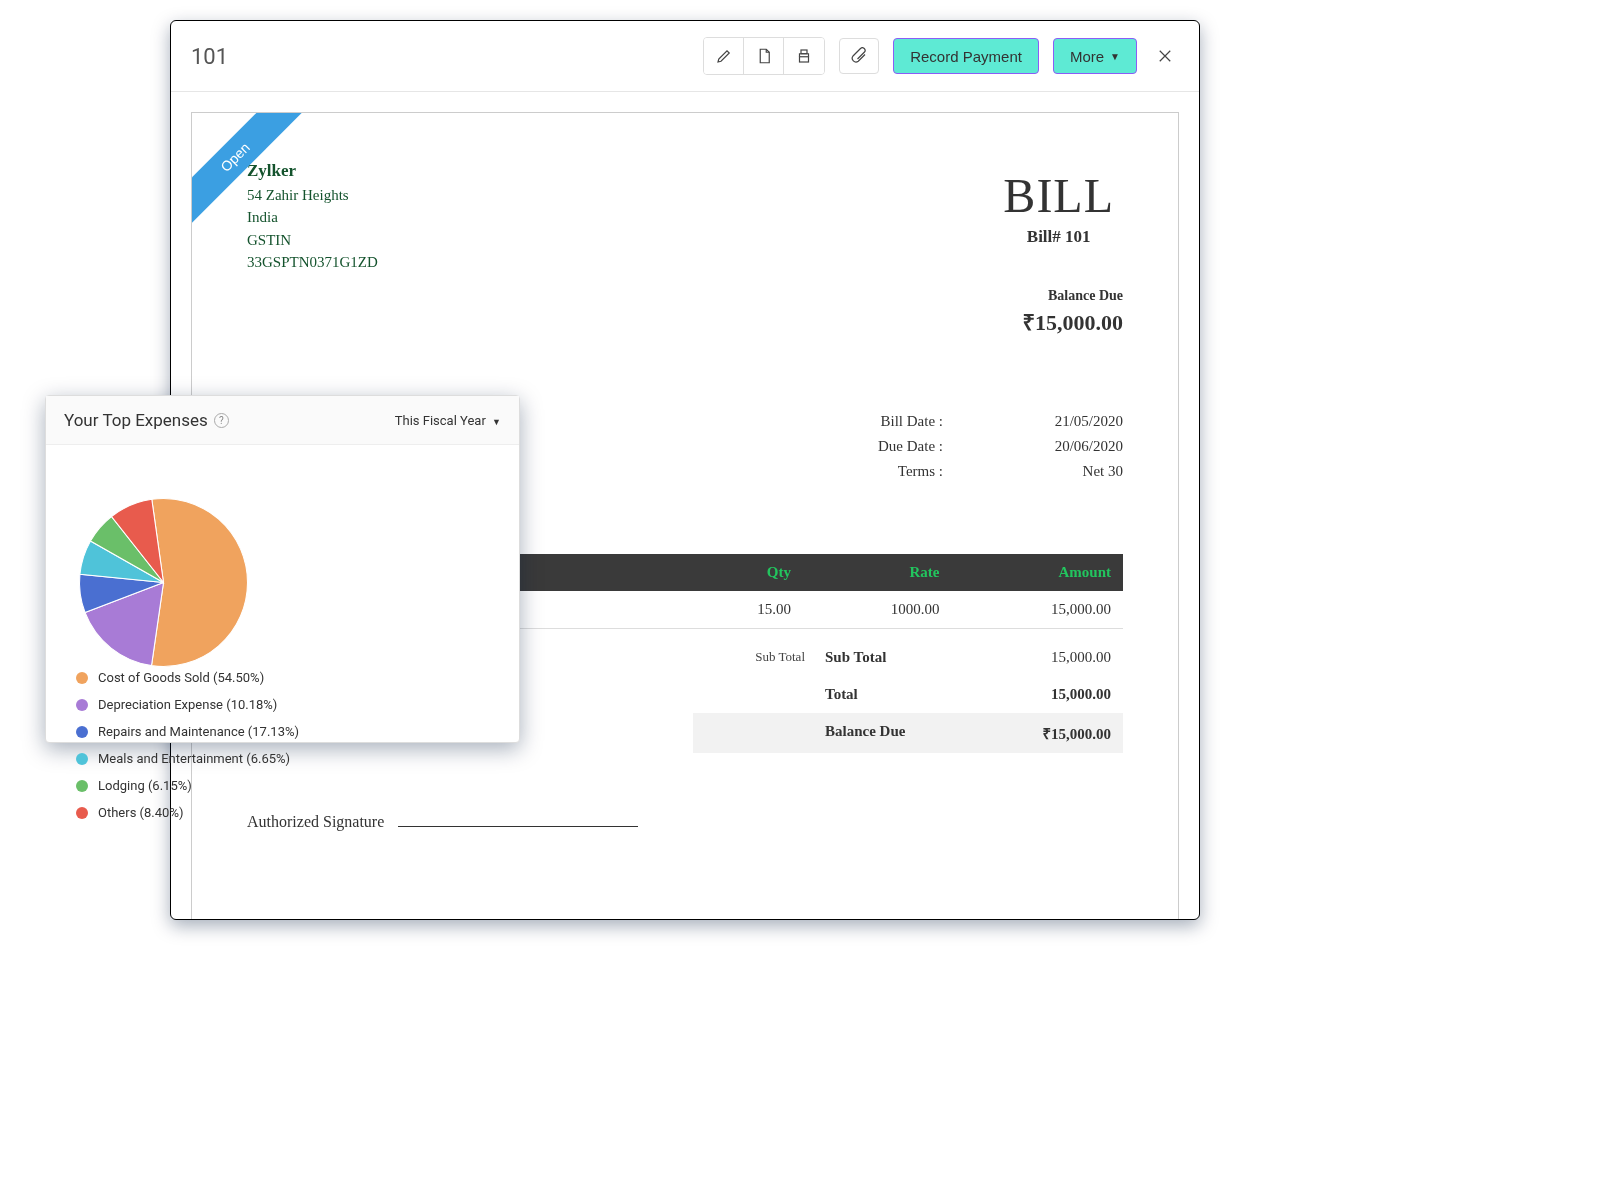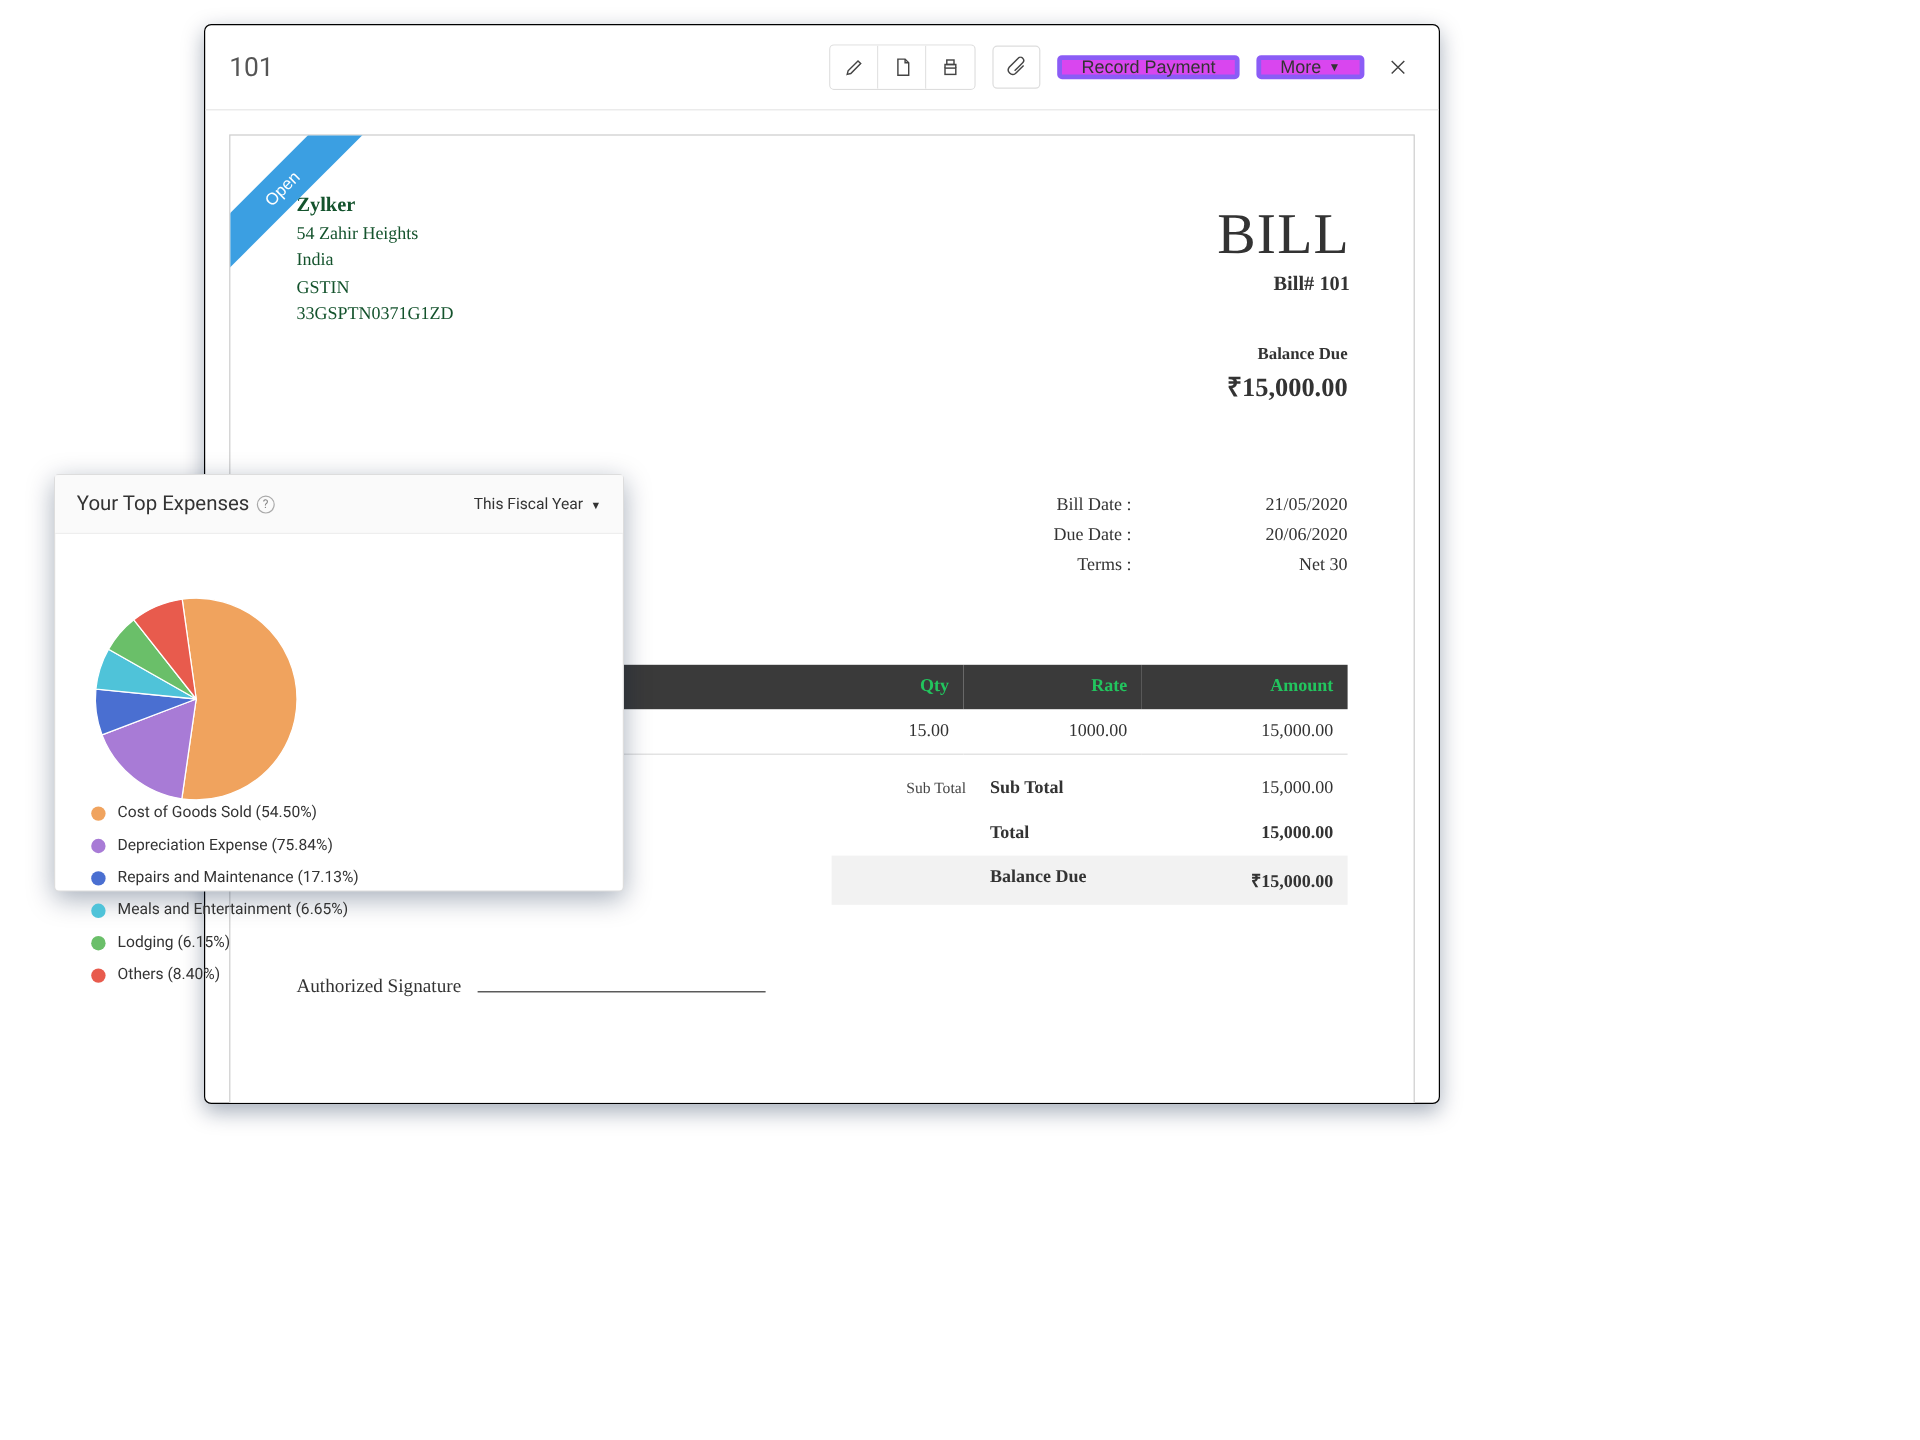--- a/index.html
+++ b/index.html
@@ -52,25 +52,25 @@
     cursor: pointer;
     background: #fff;
   }
   .icon-btn:last-child { border-right: none; }
   .icon-btn.single {
     border: 1px solid #ddd;
     border-radius: 4px;
     margin-right: 14px;
   }
   .btn {
-    height: 20px;
+    height: 36px;
     padding: 0 16px;
-    border: 4px solid #8b5cf6;
+    border: 1px solid #8b5cf6;
     border-radius: 4px;
-    background: #d946ef;
+    background: #5eead4;
     font-size: 15px;
     display: flex;
     align-items: center;
     cursor: pointer;
     margin-right: 14px;
     color: #333;
   }
   .close-x {
     width: 28px;
     height: 28px;
@@ -117,22 +117,22 @@
   }
   .company {
     font-size: 15px;
     line-height: 1.5;
     color: #14532d;
   }
   .company .name { font-weight: bold; font-size: 17px; }
   .bill-heading {
     position: absolute;
     top: 55px;
-    right: 53px;
-    text-align: right;
+    right: 64px;
+    text-align: center;
   }
   .bill-heading .title { font-size: 48px; font-weight: normal; letter-spacing: 1px;}
   .bill-heading .billno { font-size: 17px; font-weight: bold; margin-top: 4px;}
   .balance-block {
     position: absolute;
     top: 175px;
     right: 55px;
     text-align: right;
   }
   .balance-block .lbl { font-size: 14px; font-weight: bold;}
@@ -397,21 +397,21 @@
           <path d="M 50 50 L 20.29006994143833 12.29960138254009 A 48 48 0 0 1 43.31969115391684 2.467132700404626 Z" fill="#e85b4d" stroke="#fff" stroke-width="0.6"></path>
         </svg>
     </div>
     <div class="legend">
       <div class="legend-row">
         <span class="swatch" style="background:#f0a35e"></span>
         <span>Cost of Goods Sold (54.50%)</span>
       </div>
       <div class="legend-row">
         <span class="swatch" style="background:#a87bd6"></span>
-        <span>Depreciation Expense (75.84%)</span>
+        <span>Depreciation Expense (10.18%)</span>
       </div>
       <div class="legend-row">
         <span class="swatch" style="background:#4a6fd1"></span>
         <span>Repairs and Maintenance (17.13%)</span>
       </div>
       <div class="legend-row">
         <span class="swatch" style="background:#4fc3d9"></span>
         <span>Meals and Entertainment (6.65%)</span>
       </div>
       <div class="legend-row">

